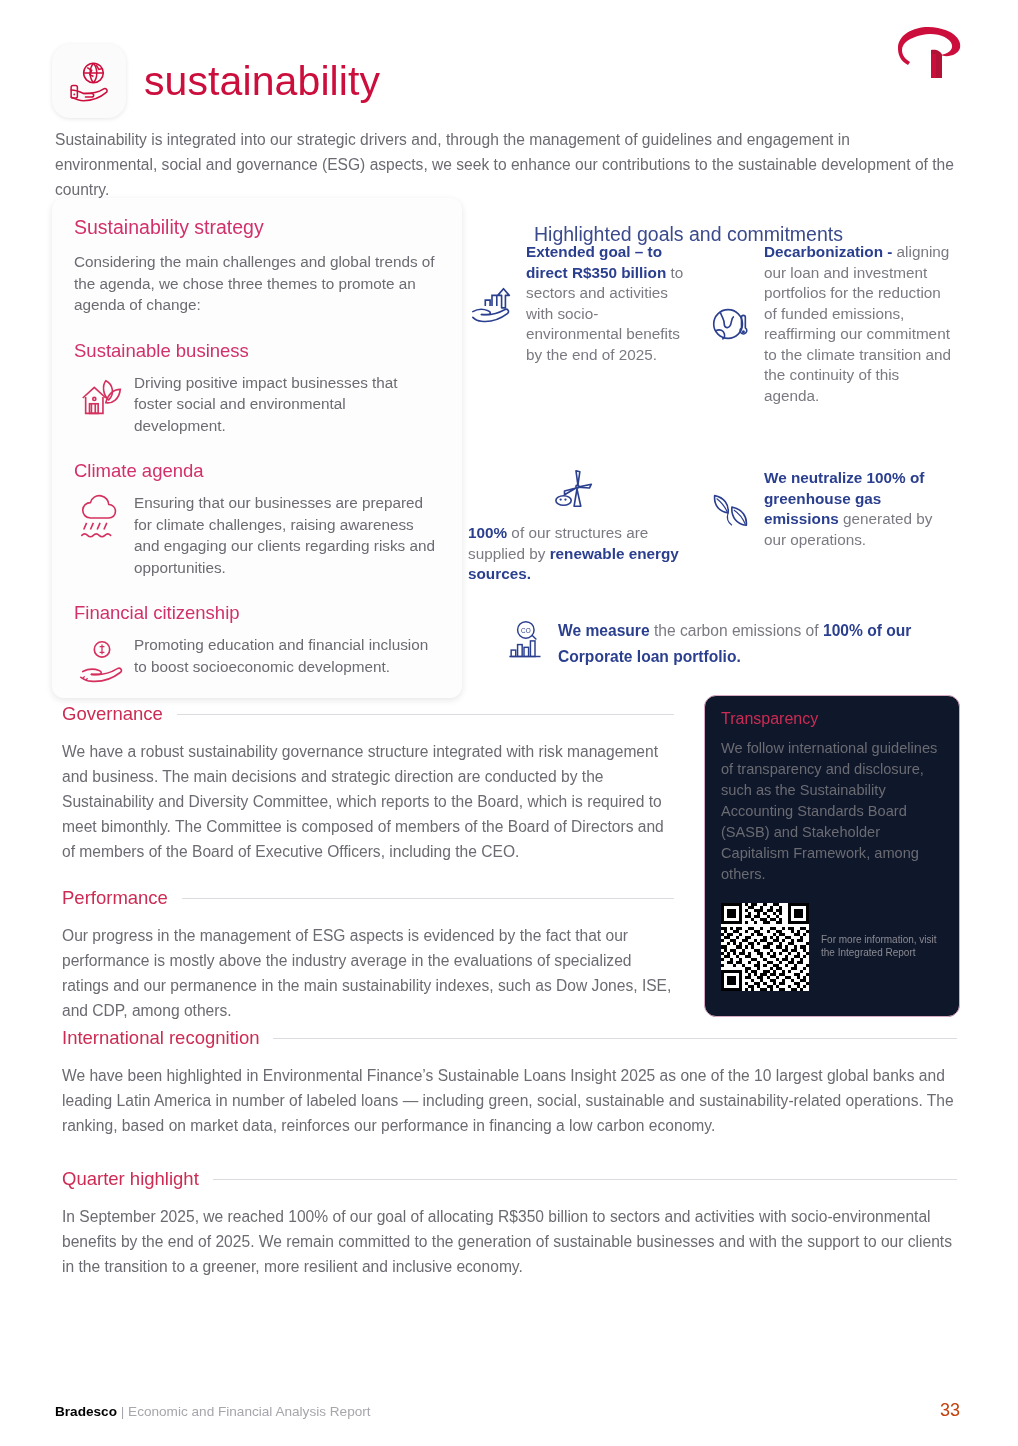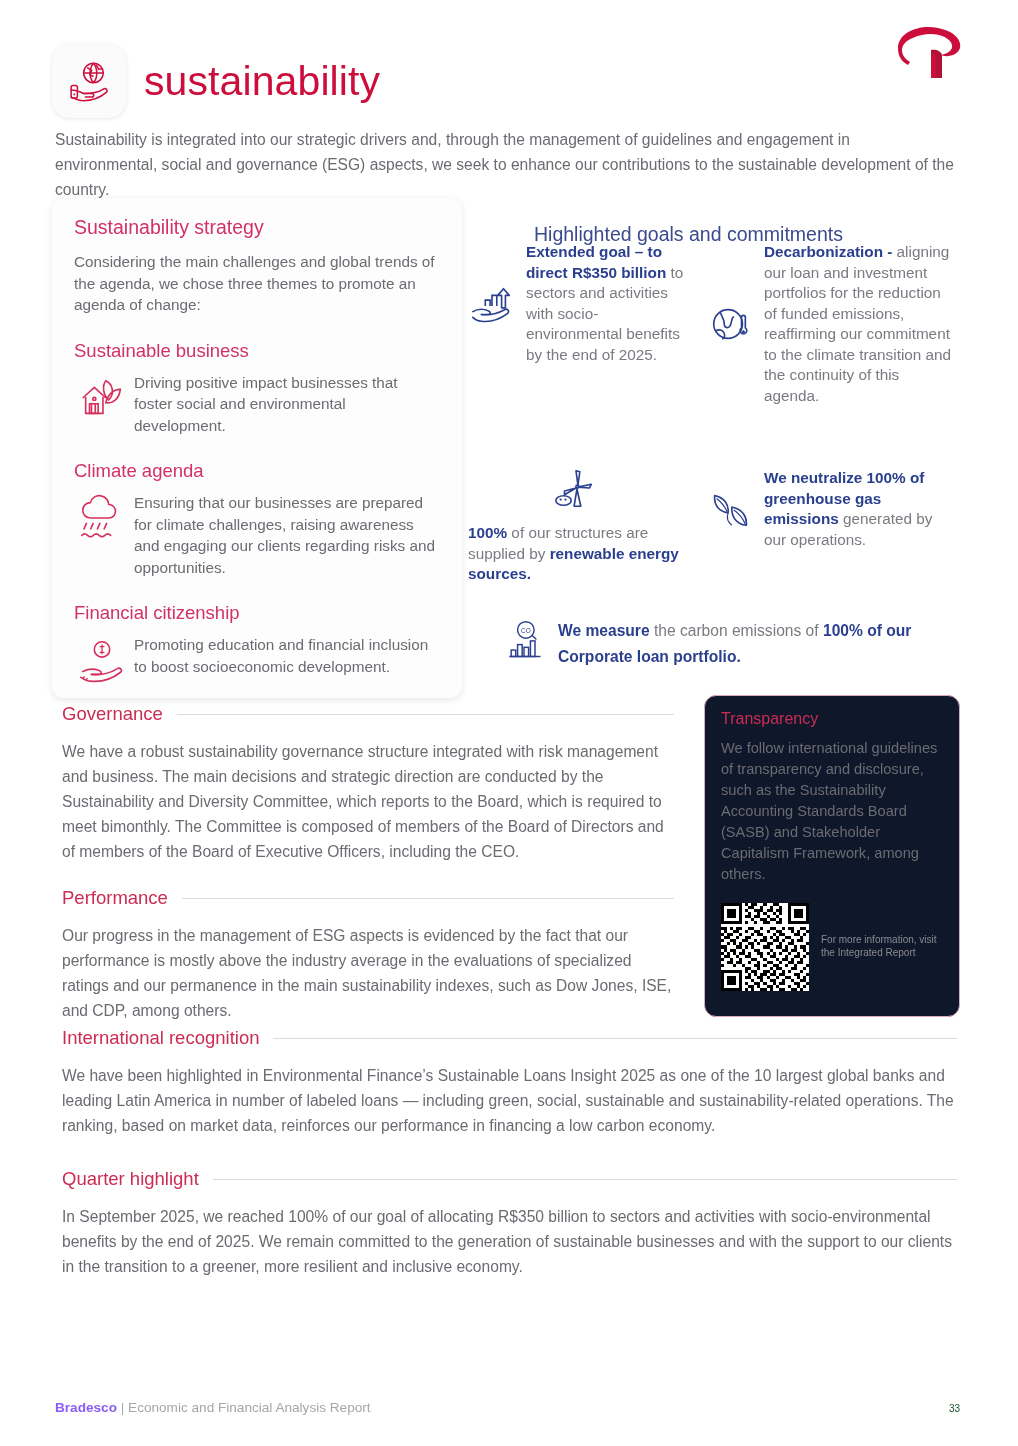--- a/index.html
+++ b/index.html
@@ -82,22 +82,22 @@
   }
   .transparency h4 { font-size: 16px; color: #cc2b53; font-weight: 400; margin-bottom: 10px; }
   .transparency p { font-size: 14.6px; line-height: 21px; color: #6b6b72; }
   .qr-row { display: flex; align-items: flex-start; gap: 12px; margin-top: 18px; }
   .qr { width: 88px; height: 88px; flex: 0 0 88px; }
   .qr-cap { font-size: 10px; line-height: 13px; color: #8b8b92; padding-top: 30px; }
 
   
   .footer { position: absolute; left: 55px; top: 1400px; width: 905px; display: flex; justify-content: space-between; align-items: baseline; }
   .footer .fl { font-size: 13.6px; color: #a6a6ac; }
-  .footer .fl b { color: #8b5cf6; font-weight: 700; margin-top: 34px; }
-  .footer .pg { font-size: 10px; color: #14532d; }
+  .footer .fl b { color: #000000; font-weight: 700; margin-top: 34px; }
+  .footer .pg { font-size: 18px; color: #c2410c; }
 </style>
 </head>
 <body>
 
 <div class="page">
 
   <div class="brand-logo">
     <svg viewBox="0 0 84 62" width="84" height="62" aria-hidden="true">
       <path d="M14 26 C14 10, 36 2, 54 6 C70 9, 78 18, 76 26 C74 33, 64 36, 56 33 C64 32, 69 28, 68 23 C66 15, 52 10, 38 13 C26 15.5, 18 21, 18 28 C18 33, 21 37, 26 40 L24 43 C16 39, 14 32, 14 26 Z" fill="#cc0e3c"></path>
       <path d="M47 28 C52 27, 57 29, 58 33 L58 56 L47 56 Z" fill="#b31237"></path>

